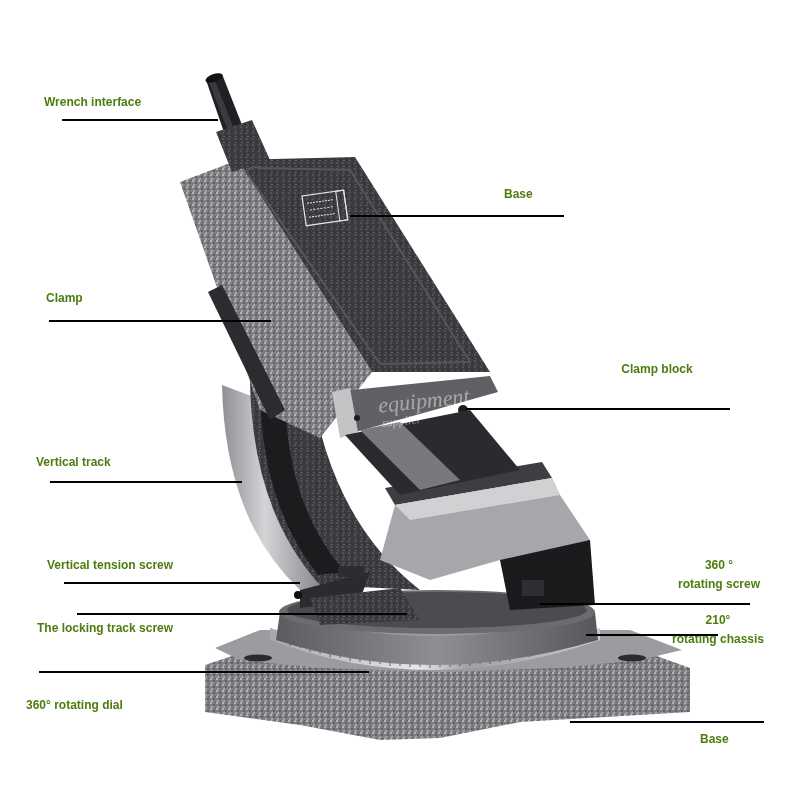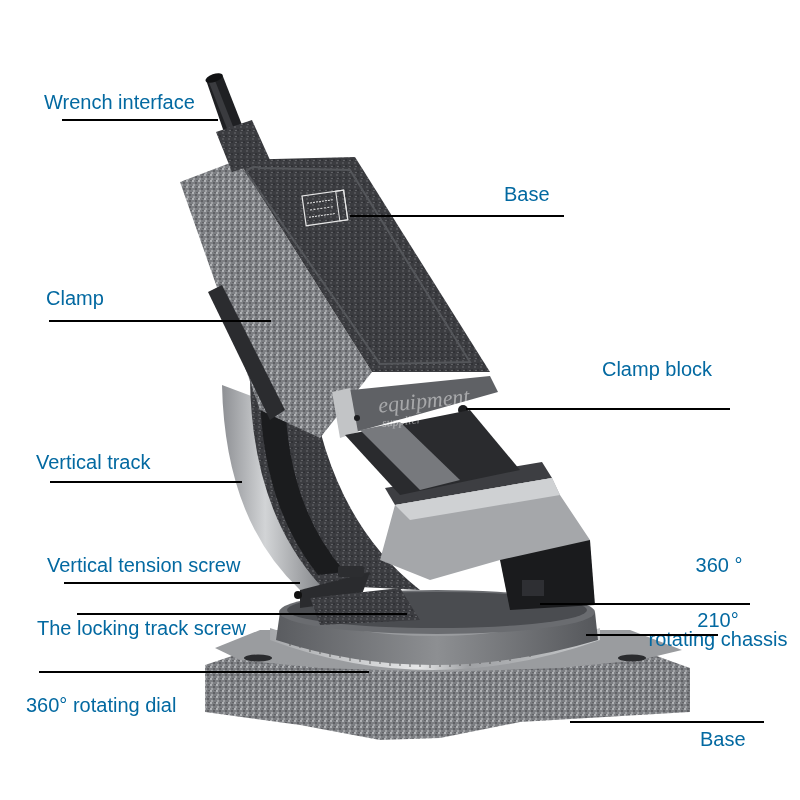--- a/index.html
+++ b/index.html
@@ -1,18 +1,18 @@
 <!DOCTYPE html>
 <html><head>
 <meta charset="utf-8">
 <style>
   html,body{margin:0;padding:0;background:#ffffff;}
   body{width:800px;height:800px;position:relative;overflow:hidden;font-family:"Liberation Sans",sans-serif;}
   #stage{position:absolute;left:0;top:0;width:800px;height:800px;}
-  .label{position:absolute;font-weight:normal;font-size:20px;color:#0369a1;line-height:19px;white-space:nowrap;}
+  .label{position:absolute;font-weight:bold;font-size:12px;color:#4d7c0f;line-height:19px;white-space:nowrap;}
   .label.center{text-align:center;}
   .leader{position:absolute;height:1.5px;background:#000;}
   .watermark{position:absolute;font-family:"Liberation Serif",serif;font-style:italic;color:rgba(255,255,255,0.45);pointer-events:none;}
 </style>
 </head>
 <body>
 
 <div id="stage">
 
   <svg width="800" height="800" viewBox="0 0 800 800" style="position:absolute;left:0;top:0;">
@@ -170,20 +170,21 @@
   <div class="leader" style="left:466px;top:408px;width:264px;"></div>
 
   <div class="label" style="left:36px;top:453px;">Vertical track</div>
   <div class="leader" style="left:50px;top:481px;width:192px;"></div>
 
   <div class="label" style="left:47px;top:556px;">Vertical tension screw</div>
   <div class="leader" style="left:64px;top:582px;width:236px;"></div>
 
   <div class="label center" style="left:650px;top:556px;width:138px;">
     <div>360 °</div>
+    <div>rotating screw</div>
   </div>
   <div class="leader" style="left:540px;top:603px;width:210px;"></div>
 
   <div class="leader" style="left:77px;top:613px;width:330px;"></div>
   <div class="label" style="left:37px;top:619px;">The locking track screw</div>
 
   <div class="label center" style="left:640px;top:611px;width:156px;">
     <div>210°</div>
     <div>rotating chassis</div>
   </div>

